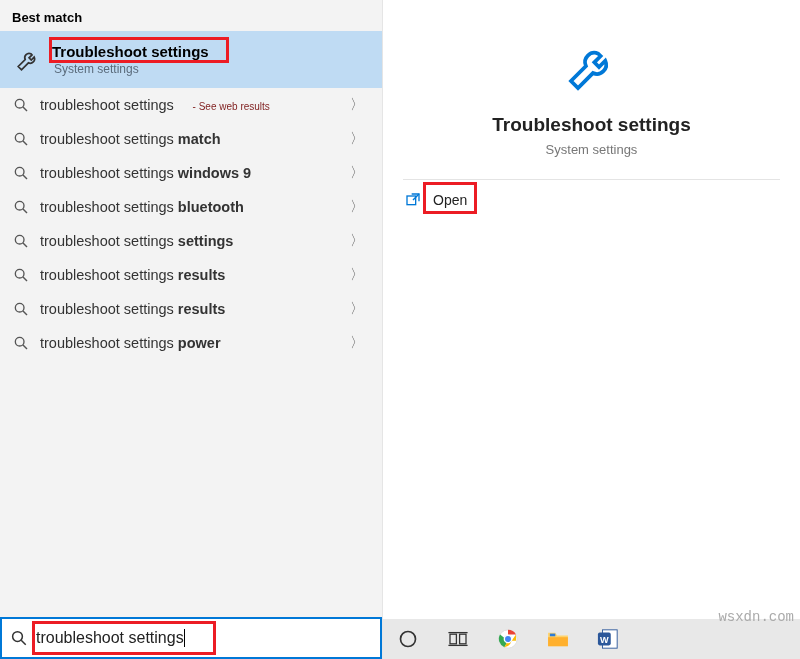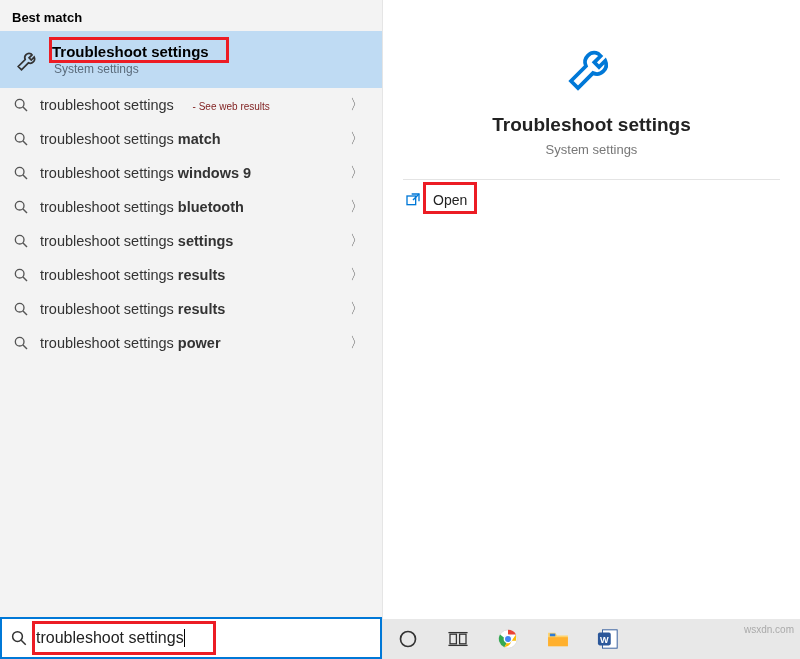--- a/index.html
+++ b/index.html
@@ -27,21 +27,21 @@
     .cursor { display: inline-block; width: 1px; height: 18px; background: #000; vertical-align: middle; }
     .preview-top { display: flex; flex-direction: column; align-items: center; padding-top: 36px; }
     .big-wrench { width: 62px; height: 62px; display: flex; align-items: center; justify-content: center; margin-bottom: 16px; }
     .preview-title { font-size: 19px; font-weight: 600; color: #222; }
     .preview-sub { font-size: 13px; color: #777; margin-top: 6px; }
     .divider { height: 1px; background: #e4e4e4; margin: 22px 20px 0 20px; }
     .action-row { display: flex; align-items: center; padding: 12px 18px; font-size: 14px; color: #222; position: relative; }
     .action-icon { width: 24px; display: flex; justify-content: center; margin-right: 8px; color: #0078d7; }
     .taskbar { position: absolute; right: 0; bottom: 0; height: 40px; width: 417px; background: #e8e8e8; display: flex; align-items: center; padding-left: 12px; gap: 24px; }
     .tb-item { width: 26px; height: 26px; display: flex; align-items: center; justify-content: center; }
-    .watermark { position: absolute; right: 6px; bottom: 24px; font-size: 10px; color: #aaa; }
+    .watermark { position: absolute; right: 6px; bottom: 34px; font-size: 14px; color: #aaa; font-family: Liberation Mono, monospace; }
   </style>
 </head>
 <body>
 
 <div class="container">
   <div class="left">
     <div class="section-header">Best match</div>
 
     <div class="best-match">
       <div class="wrench">

